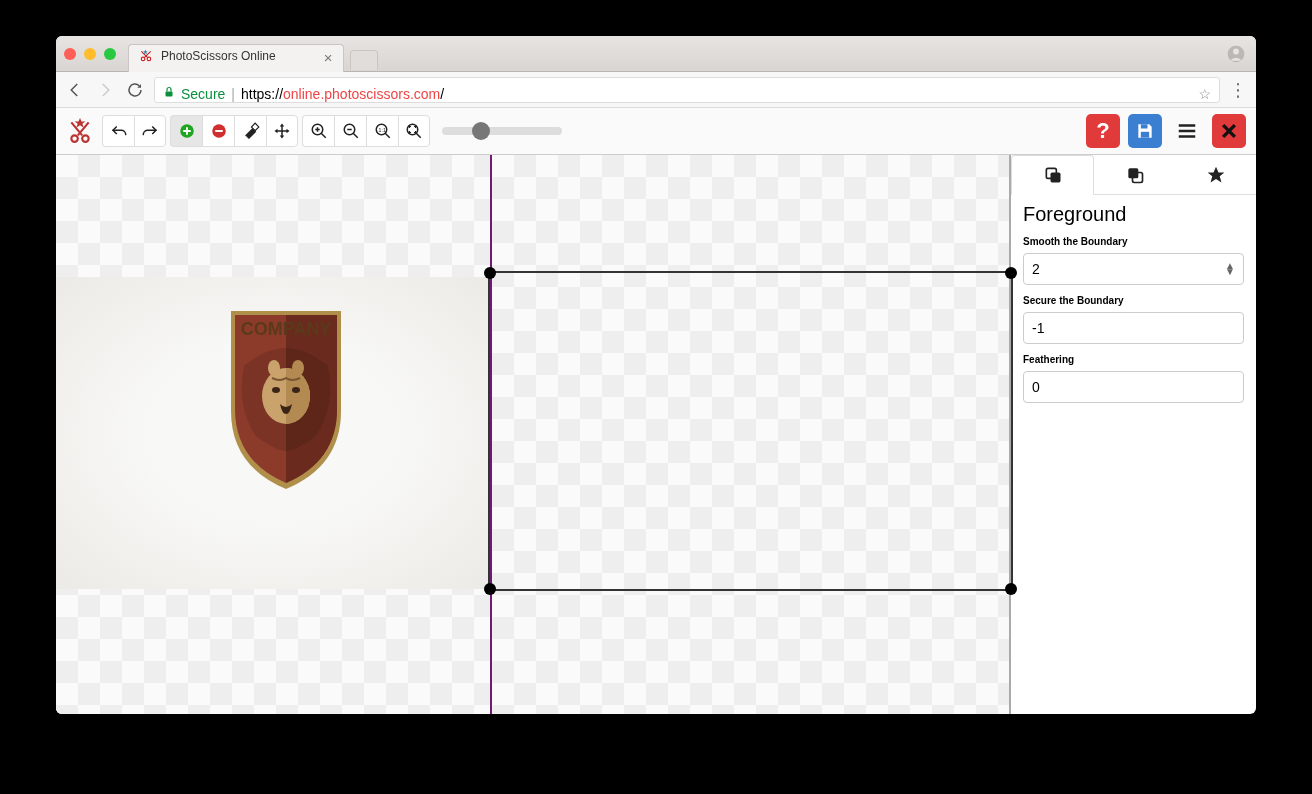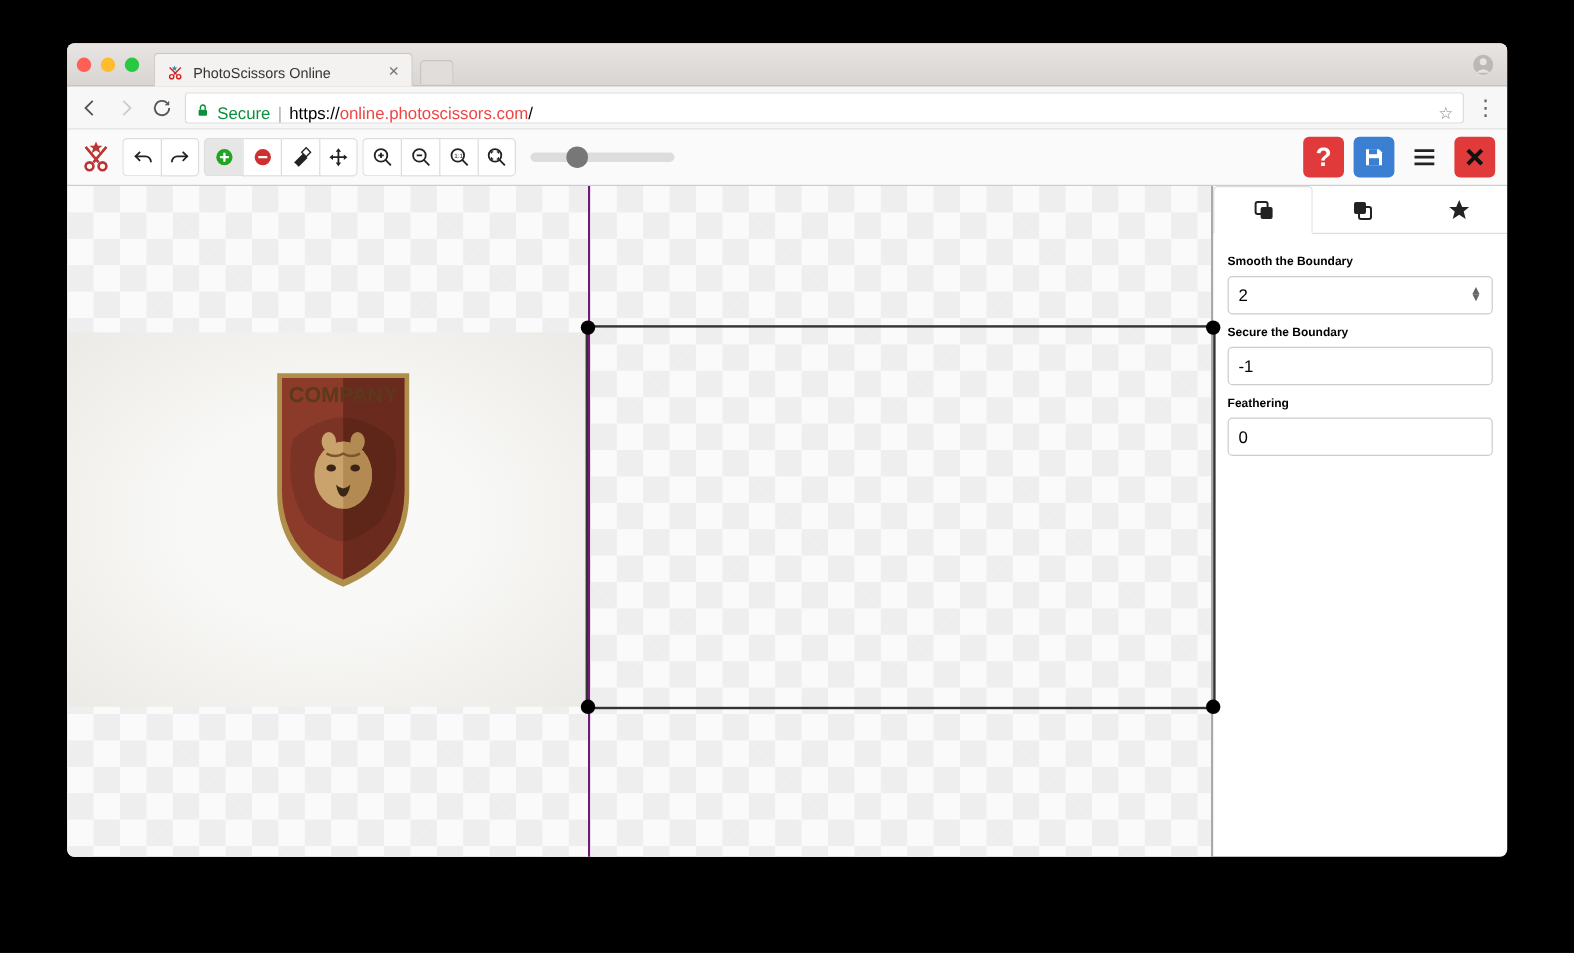--- a/index.html
+++ b/index.html
@@ -2,21 +2,21 @@
 <html><head>
 <meta charset="utf-8">
 <style>
 *{box-sizing:border-box;margin:0;padding:0;font-family:-apple-system,BlinkMacSystemFont,"Segoe UI",Helvetica,Arial,sans-serif}
 html,body{width:1312px;height:794px;background:#000;overflow:hidden}
 .window{position:absolute;left:56px;top:36px;width:1200px;height:678px;background:#fff;border-radius:6px;box-shadow:0 10px 40px rgba(0,0,0,.6);overflow:hidden;display:flex;flex-direction:column}
 .tabbar{height:36px;background:linear-gradient(#e7e4e1,#d8d5d2);display:flex;align-items:center;padding:0 8px;border-bottom:1px solid #b8b5b2;position:relative}
 .traffic{display:flex;gap:8px;margin-right:12px}
 .dot{width:12px;height:12px;border-radius:50%}
 .dot.r{background:#ff5f57}.dot.y{background:#ffbd2e}.dot.g{background:#28c940}
-.tab{display:flex;align-items:flex-end;gap:8px;background:#f4f2f0;padding:4px 10px;border-radius:4px 4px 0 0;border:1px solid #c8c5c2;border-bottom:none;height:28px;margin-top:8px;font-size:12px;color:#333}
+.tab{display:flex;align-items:flex-start;gap:8px;background:#f4f2f0;padding:4px 10px;border-radius:4px 4px 0 0;border:1px solid #c8c5c2;border-bottom:none;height:28px;margin-top:8px;font-size:12px;color:#333}
 .tab .fav{width:14px;height:14px;position:relative}
 .tab .fav svg{width:14px;height:14px}
 .tab .close{color:#777;font-size:15px;cursor:pointer}
 .newtab{width:28px;height:20px;border-radius:4px 4px 0 0;background:#e0ddda;margin:12px 0 0 6px;border:1px solid #c8c5c2;border-bottom:none}
 .user-icon{position:absolute;right:10px;top:8px;width:20px;height:20px}
 .addr{height:36px;background:#f7f7f7;border-bottom:1px solid #ddd;display:flex;align-items:center;padding:0 8px;gap:8px}
 .navbtn{width:22px;height:22px;display:flex;align-items:center;justify-content:center;color:#666}
 .navbtn.dis{color:#bbb}
 .url{flex:1;display:flex;align-items:flex-end;gap:6px;font-size:14px;color:#222;border:1px solid #ddd;border-radius:3px;height:26px;padding:0 8px;background:#fff}
 .url .lock{color:#0a8f3c;font-weight:bold}
@@ -292,20 +292,21 @@
               <rect x="9" y="9" width="12" height="12" rx="2" fill="none" stroke="#222" stroke-width="2"></rect>
             </svg>
           </div>
         <div class="t">
             <svg width="20" height="20" viewBox="0 0 24 24">
               <polygon points="12,2 15,9 22,9 16.5,13.5 18.5,21 12,16.8 5.5,21 7.5,13.5 2,9 9,9" fill="#222"></polygon>
             </svg>
           </div>
       </div>
       <div class="panel">
+        <h2>Foreground</h2>
         <label>Smooth the Boundary</label>
         <div class="select">
           <span>2</span>
           <span class="caret">▲<br>▼</span>
         </div>
         <label>Secure the Boundary</label>
         <div class="inp">
             <span>-1</span>
           </div>
         <label>Feathering</label>

